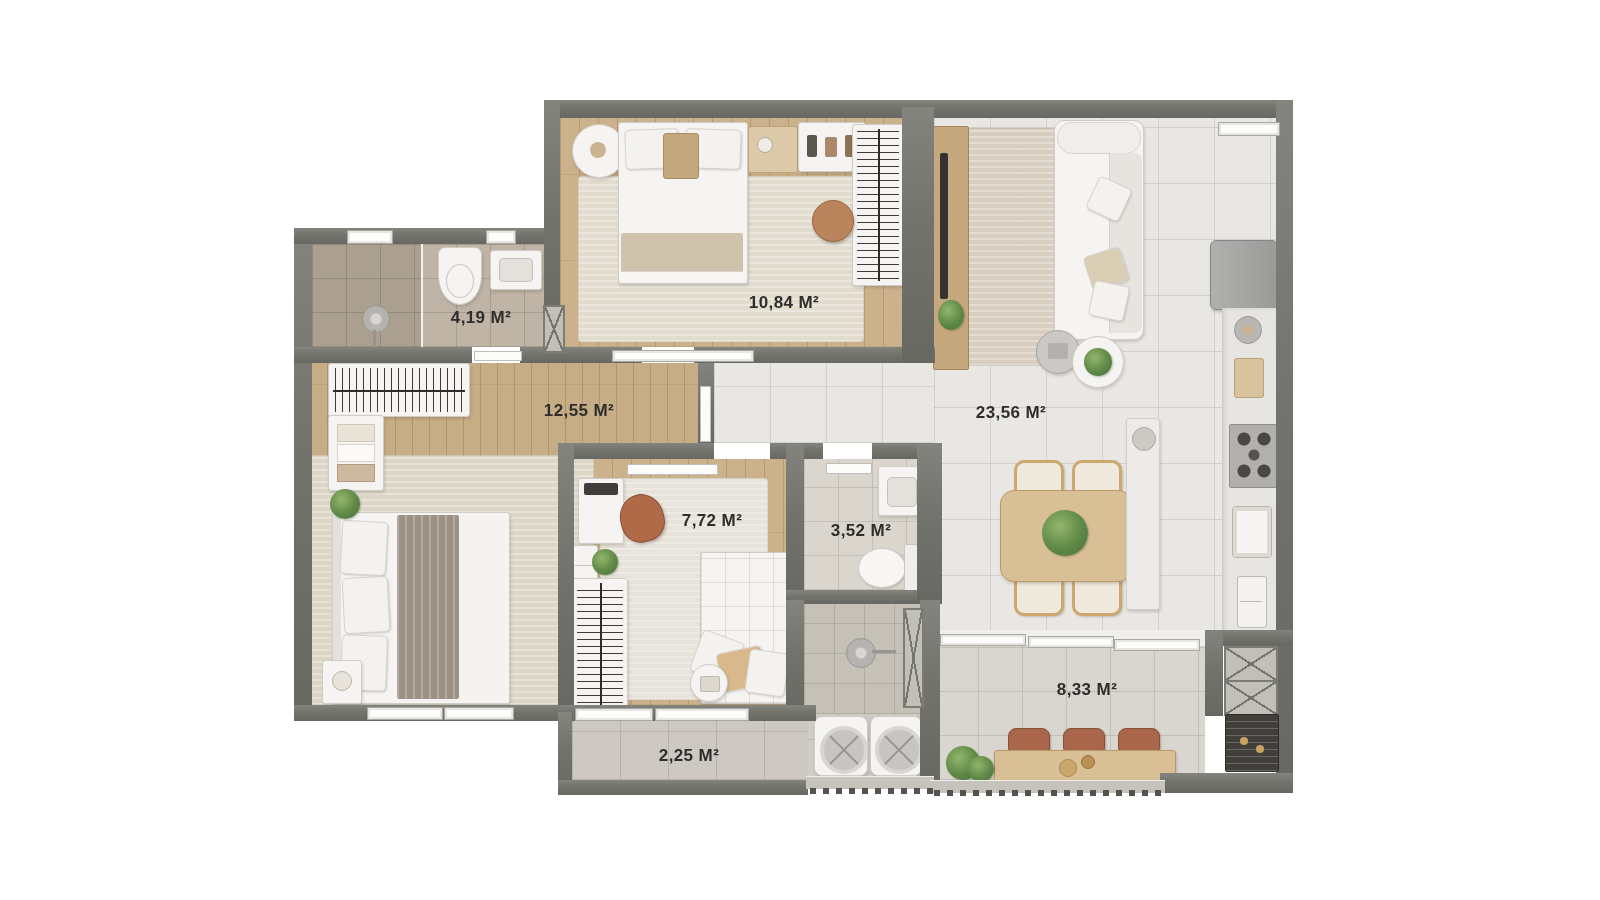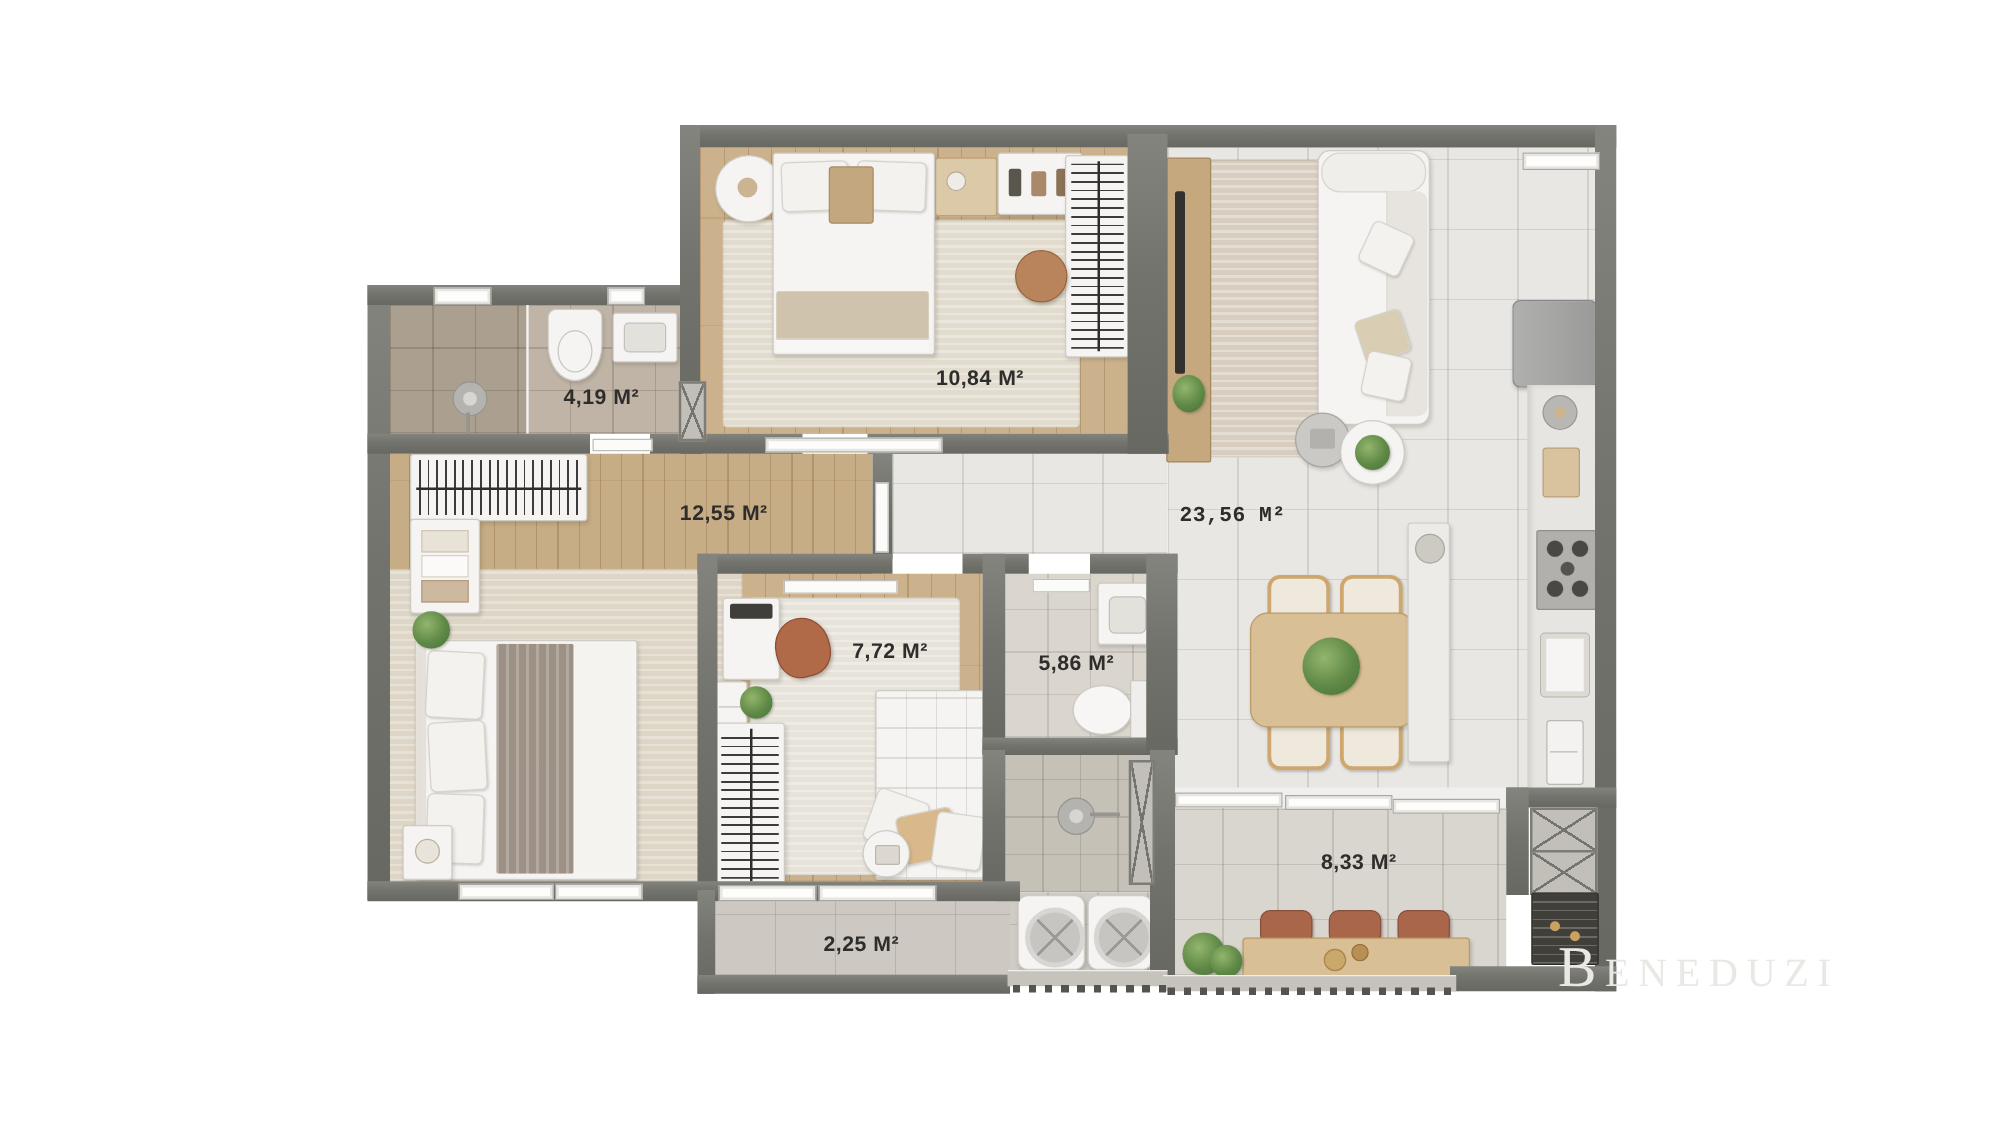--- a/index.html
+++ b/index.html
@@ -297,23 +297,22 @@
   <div class="plant" style="left:968px;top:756px;width:26px;height:26px;z-index:13;"></div>
   <div class="f" style="left:1225px;top:714px;width:52px;height:56px;background:#413f3a;border:1px solid #2e2c28;border-radius:2px;z-index:41;
     background-image:repeating-linear-gradient(0deg,rgba(255,255,255,.22) 0 1px,transparent 1px 7px);">
     <div class="abs circ" style="left:14px;top:22px;width:8px;height:8px;background:#caa15f;"></div>
     <div class="abs circ" style="left:30px;top:30px;width:8px;height:8px;background:#caa15f;"></div>
   </div>
 
   <div class="lbl" style="left:481px;top:318px;">4,19 M²</div>
   <div class="lbl" style="left:784px;top:303px;">10,84 M²</div>
   <div class="lbl" style="left:579px;top:411px;">12,55 M²</div>
-  <div class="lbl" style="left:986px;top:413px;font-family:Liberation Mono, monospace;">23,56 M²</div>
+  <div class="lbl" style="left:1011px;top:413px;">23,56 M²</div>
   <div class="lbl" style="left:712px;top:521px;">7,72 M²</div>
-  <div class="lbl" style="left:861px;top:531px;">5,86 M²</div>
+  <div class="lbl" style="left:861px;top:531px;">3,52 M²</div>
   <div class="lbl" style="left:1087px;top:690px;">8,33 M²</div>
   <div class="lbl" style="left:689px;top:756px;">2,25 M²</div>
 
   <div id="watermark">
-    <div id="wm1">Beneduzi</div>
   </div>
 
 </div>
 
 </body></html>

